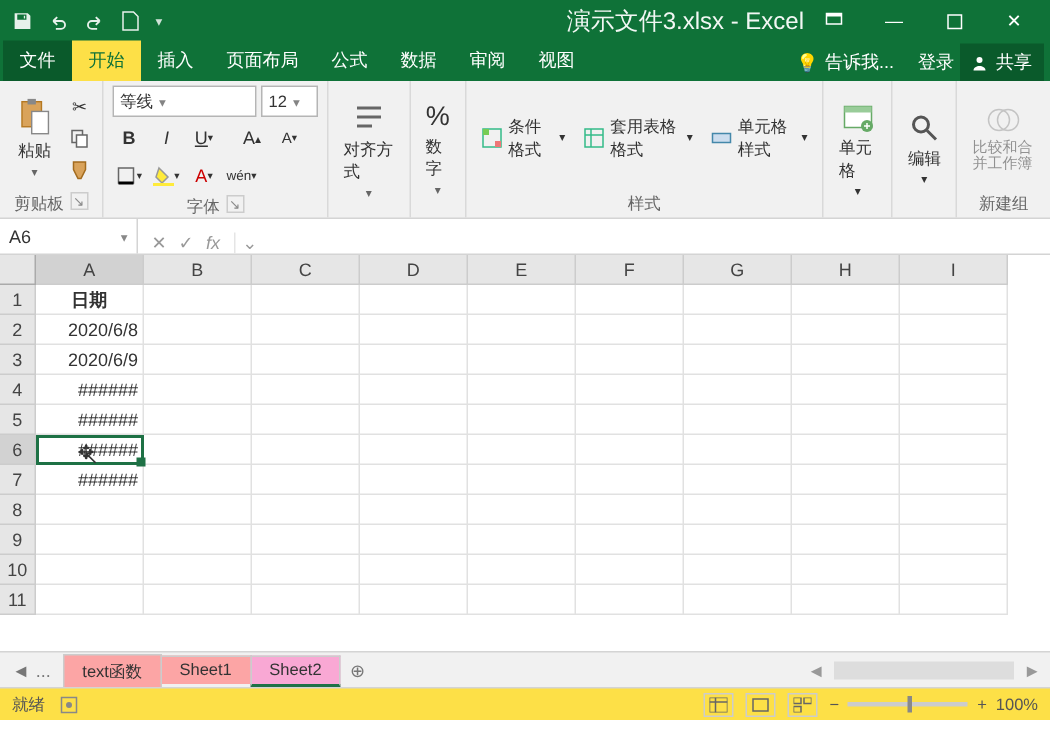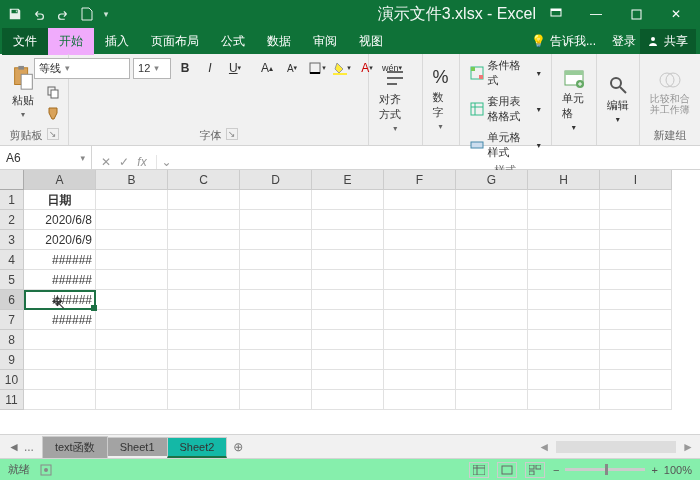--- a/index.html
+++ b/index.html
@@ -3,65 +3,65 @@
 <meta charset="utf-8">
 <style>
 *{box-sizing:border-box;margin:0;padding:0;font-family:"Microsoft YaHei","Segoe UI",sans-serif;user-select:none}
 body{width:700px;height:500px;overflow:hidden;background:#fff;font-size:12px;color:#333}
 .titlebar{height:28px;background:#0f7238;display:flex;align-items:center;color:#fff;padding:0 4px}
 .qat{display:flex;gap:2px;align-items:center}
 .qat .qbtn{width:22px;height:22px;display:flex;align-items:center;justify-content:center;opacity:.9}
 .title{flex:1;text-align:right;font-size:16px;opacity:.95}
 .winbtns{display:flex}
 .winbtn{width:40px;height:28px;display:flex;align-items:center;justify-content:center;color:#fff}
-.ribbon-tabs{height:26px;background:#0f7238;display:flex;align-items:center;color:#fff;font-size:12px}
+.ribbon-tabs{height:26px;background:#0f7238;display:flex;align-items:flex-end;color:#fff;font-size:12px}
 .rtab{padding:5px 11px;cursor:pointer}
 .rtab.file{background:#0a5a2b;margin-left:2px}
-.rtab.active{background:#f0abfc;color:#0f7238}
+.rtab.active{background:#fde047;color:#0f7238}
 .rtab-right{margin-left:auto;display:flex;align-items:center;gap:4px;padding-right:4px}
 .share{background:#0a5a2b;padding:4px 8px;display:flex;align-items:center;gap:4px}
 .ribbon{height:92px;background:#f1f1f1;border-bottom:1px solid #d4d4d4;display:flex}
 .rgroup{border-right:1px solid #d9d9d9;padding:3px 6px 2px;display:flex;flex-direction:column;justify-content:space-between}
 .rgroup .glabel{font-size:11px;color:#666;text-align:center;padding-top:2px;display:flex;justify-content:center;gap:4px}
 .rgroup .gbody{flex:1;display:flex;align-items:center;gap:4px}
 .clip-big{width:34px;height:54px;display:flex;flex-direction:column;align-items:center;justify-content:center;font-size:11px;gap:2px}
 .clip-side{display:flex;flex-direction:column;gap:3px}
 .mini{width:18px;height:18px;display:flex;align-items:center;justify-content:center}
 .font-ctl{display:flex;flex-direction:column;gap:4px}
 .frow{display:flex;gap:3px;align-items:center}
 .combo{background:#fff;border:1px solid #b5b5b5;height:21px;display:flex;align-items:center;padding:0 4px;font-size:11px}
 .combo .dd{margin-left:4px;opacity:.6;font-size:9px}
 .ibtn{width:22px;height:22px;display:flex;align-items:center;justify-content:center;border:1px solid transparent}
 .vbtn{display:flex;flex-direction:column;align-items:center;justify-content:center;font-size:11px;gap:2px;padding:2px 4px}
-.styles-body{display:flex;flex-direction:column;gap:2px}
+.styles-body{display:flex;flex-direction:row;gap:2px}
 .srow{display:flex;align-items:center;gap:4px;font-size:11px;padding:1px 4px}
 .namebox-row{height:24px;border-bottom:1px solid #d4d4d4;display:flex;align-items:flex-end;background:#fff}
 .namebox{width:92px;border-right:1px solid #d4d4d4;padding:0 6px;height:100%;display:flex;align-items:center;font-size:12px;justify-content:space-between}
 .fx-btns{display:flex;align-items:center;gap:2px;padding:0 6px;color:#999}
 .fx-btns span{width:16px;text-align:center}
 .formula-input{flex:1;padding:0 6px;font-size:12px;background:#fff}
 .expand{width:20px;text-align:center;color:#999;border-left:1px solid #e5e5e5}
 .grid-area{position:relative;height:264px;overflow:hidden;background:#fff}
 .grid{display:grid;grid-template-columns:24px repeat(9,72px);grid-auto-rows:20px;font-size:12px}
 .grid .hd{background:#e6e6e6;border-right:1px solid #ccc;border-bottom:1px solid #ccc;text-align:center;line-height:20px;color:#444}
 .grid .corner{background:#e6e6e6;border-right:1px solid #aaa;border-bottom:1px solid #aaa}
 .grid .rhd{background:#e6e6e6;border-right:1px solid #ccc;border-bottom:1px solid #ccc;text-align:center;line-height:20px;color:#444}
 .grid .cell{border-right:1px solid #e1e1e1;border-bottom:1px solid #e1e1e1;padding:0 3px;line-height:20px;text-align:right;white-space:nowrap;overflow:hidden}
 .grid .cell.header{font-weight:bold;text-align:center}
 .hd.selcol,.rhd.selrow{background:#d2d2d2}
 .sel{position:absolute;border:2px solid #1e7145;pointer-events:none}
 .sel .handle{position:absolute;right:-3px;bottom:-3px;width:6px;height:6px;background:#1e7145}
 .cursor{position:absolute;font-size:13px;pointer-events:none}
 .sheettabs{height:24px;border-top:1px solid #d4d4d4;background:#f1f1f1;display:flex;align-items:center}
 .navtabs{display:flex;gap:4px;padding:0 8px;color:#777}
-.stab{padding:3px 12px;border:1px solid #ccc;border-bottom:none;background:#a3a3a3;font-size:11px;margin-right:-1px;cursor:pointer}
-.stab.active{background:#14b8a6;border-bottom:2px solid #1e7145;margin-bottom:-1px}
+.stab{padding:3px 12px;border:1px solid #ccc;border-bottom:none;background:#fca5a5;font-size:11px;margin-right:-1px;cursor:pointer}
+.stab.active{background:#f9a8d4;border-bottom:2px solid #1e7145;margin-bottom:-1px}
 .addsheet{width:24px;text-align:center;color:#777}
 .hscroll{flex:1;display:flex;align-items:center;justify-content:flex-end;padding:0 6px;gap:6px;color:#999}
-.statusbar{height:22px;background:#86efac;border-top:1px solid #d4d4d4;display:flex;align-items:center;padding:0 8px;font-size:11px;color:#555;gap:10px}
+.statusbar{height:22px;background:#fde047;border-top:1px solid #d4d4d4;display:flex;align-items:center;padding:0 8px;font-size:11px;color:#555;gap:10px}
 .statusbar .right{margin-left:auto;display:flex;align-items:center;gap:8px}
 .viewbtn{width:20px;height:16px;border:1px solid #ccc;display:flex;align-items:center;justify-content:center;font-size:9px}
 .zoom{display:flex;align-items:center;gap:6px}
 .zoom .track{width:80px;height:3px;background:#ccc;position:relative}
 .zoom .thumb{position:absolute;left:50%;top:-4px;width:3px;height:11px;background:#888}
 svg{display:block}
 .launch{font-size:9px;color:#888;border:1px solid #ccc;width:12px;height:12px;line-height:10px;text-align:center}
 </style>
 </head>
 <body>
@@ -162,21 +162,21 @@
       </div>
     </div>
     <div class="glabel">
         <span>剪贴板</span>
         <span class="launch">↘</span>
       </div>
   </div>
 
   <div class="rgroup" style="min-width:150px">
     <div class="font-ctl gbody">
-      <div style="display:flex;flex-direction:row;gap:3px">
+      <div style="display:flex;flex-direction:column;gap:3px">
       <div class="frow">
         <div class="combo" style="width:96px">
               <span>等线</span>
               <span class="dd">▾</span>
             </div>
         <div class="combo" style="width:38px">
               <span>12</span>
               <span class="dd">▾</span>
             </div>
       </div>

